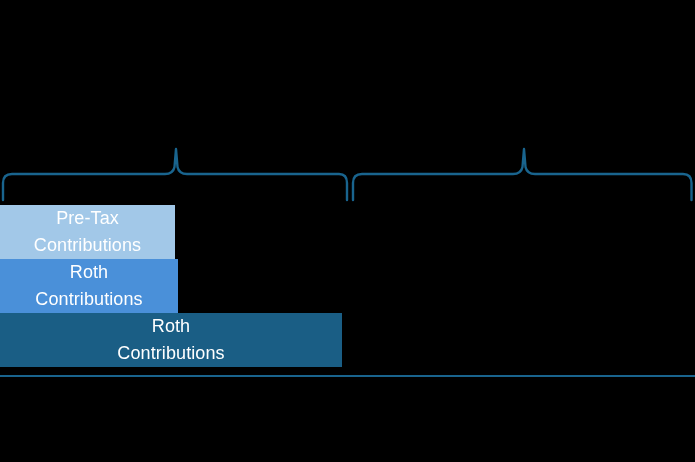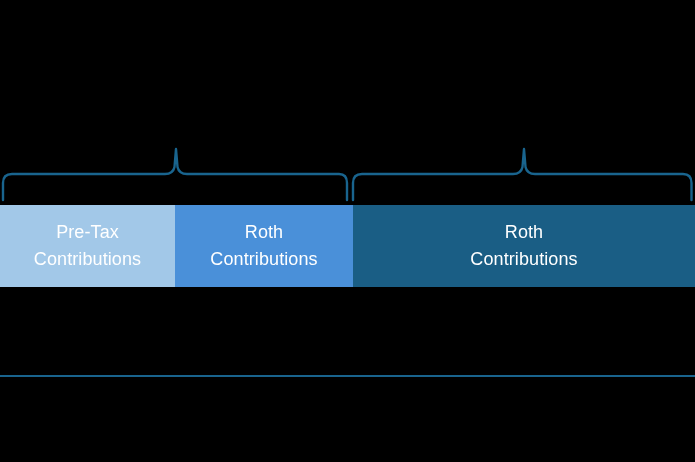--- a/index.html
+++ b/index.html
@@ -29,21 +29,21 @@
   }
 
   
   .bar {
     position: absolute;
     left: 0;
     top: 205px;
     width: 695px;
     height: 82px;
     display: flex;
-    flex-direction: row;
+    flex-direction: column;
     align-items: stretch;
   }
   .segment {
     display: flex;
     align-items: center;
     justify-content: center;
     text-align: center;
     color: #ffffff;
     font-size: 18px;
     line-height: 27px;

